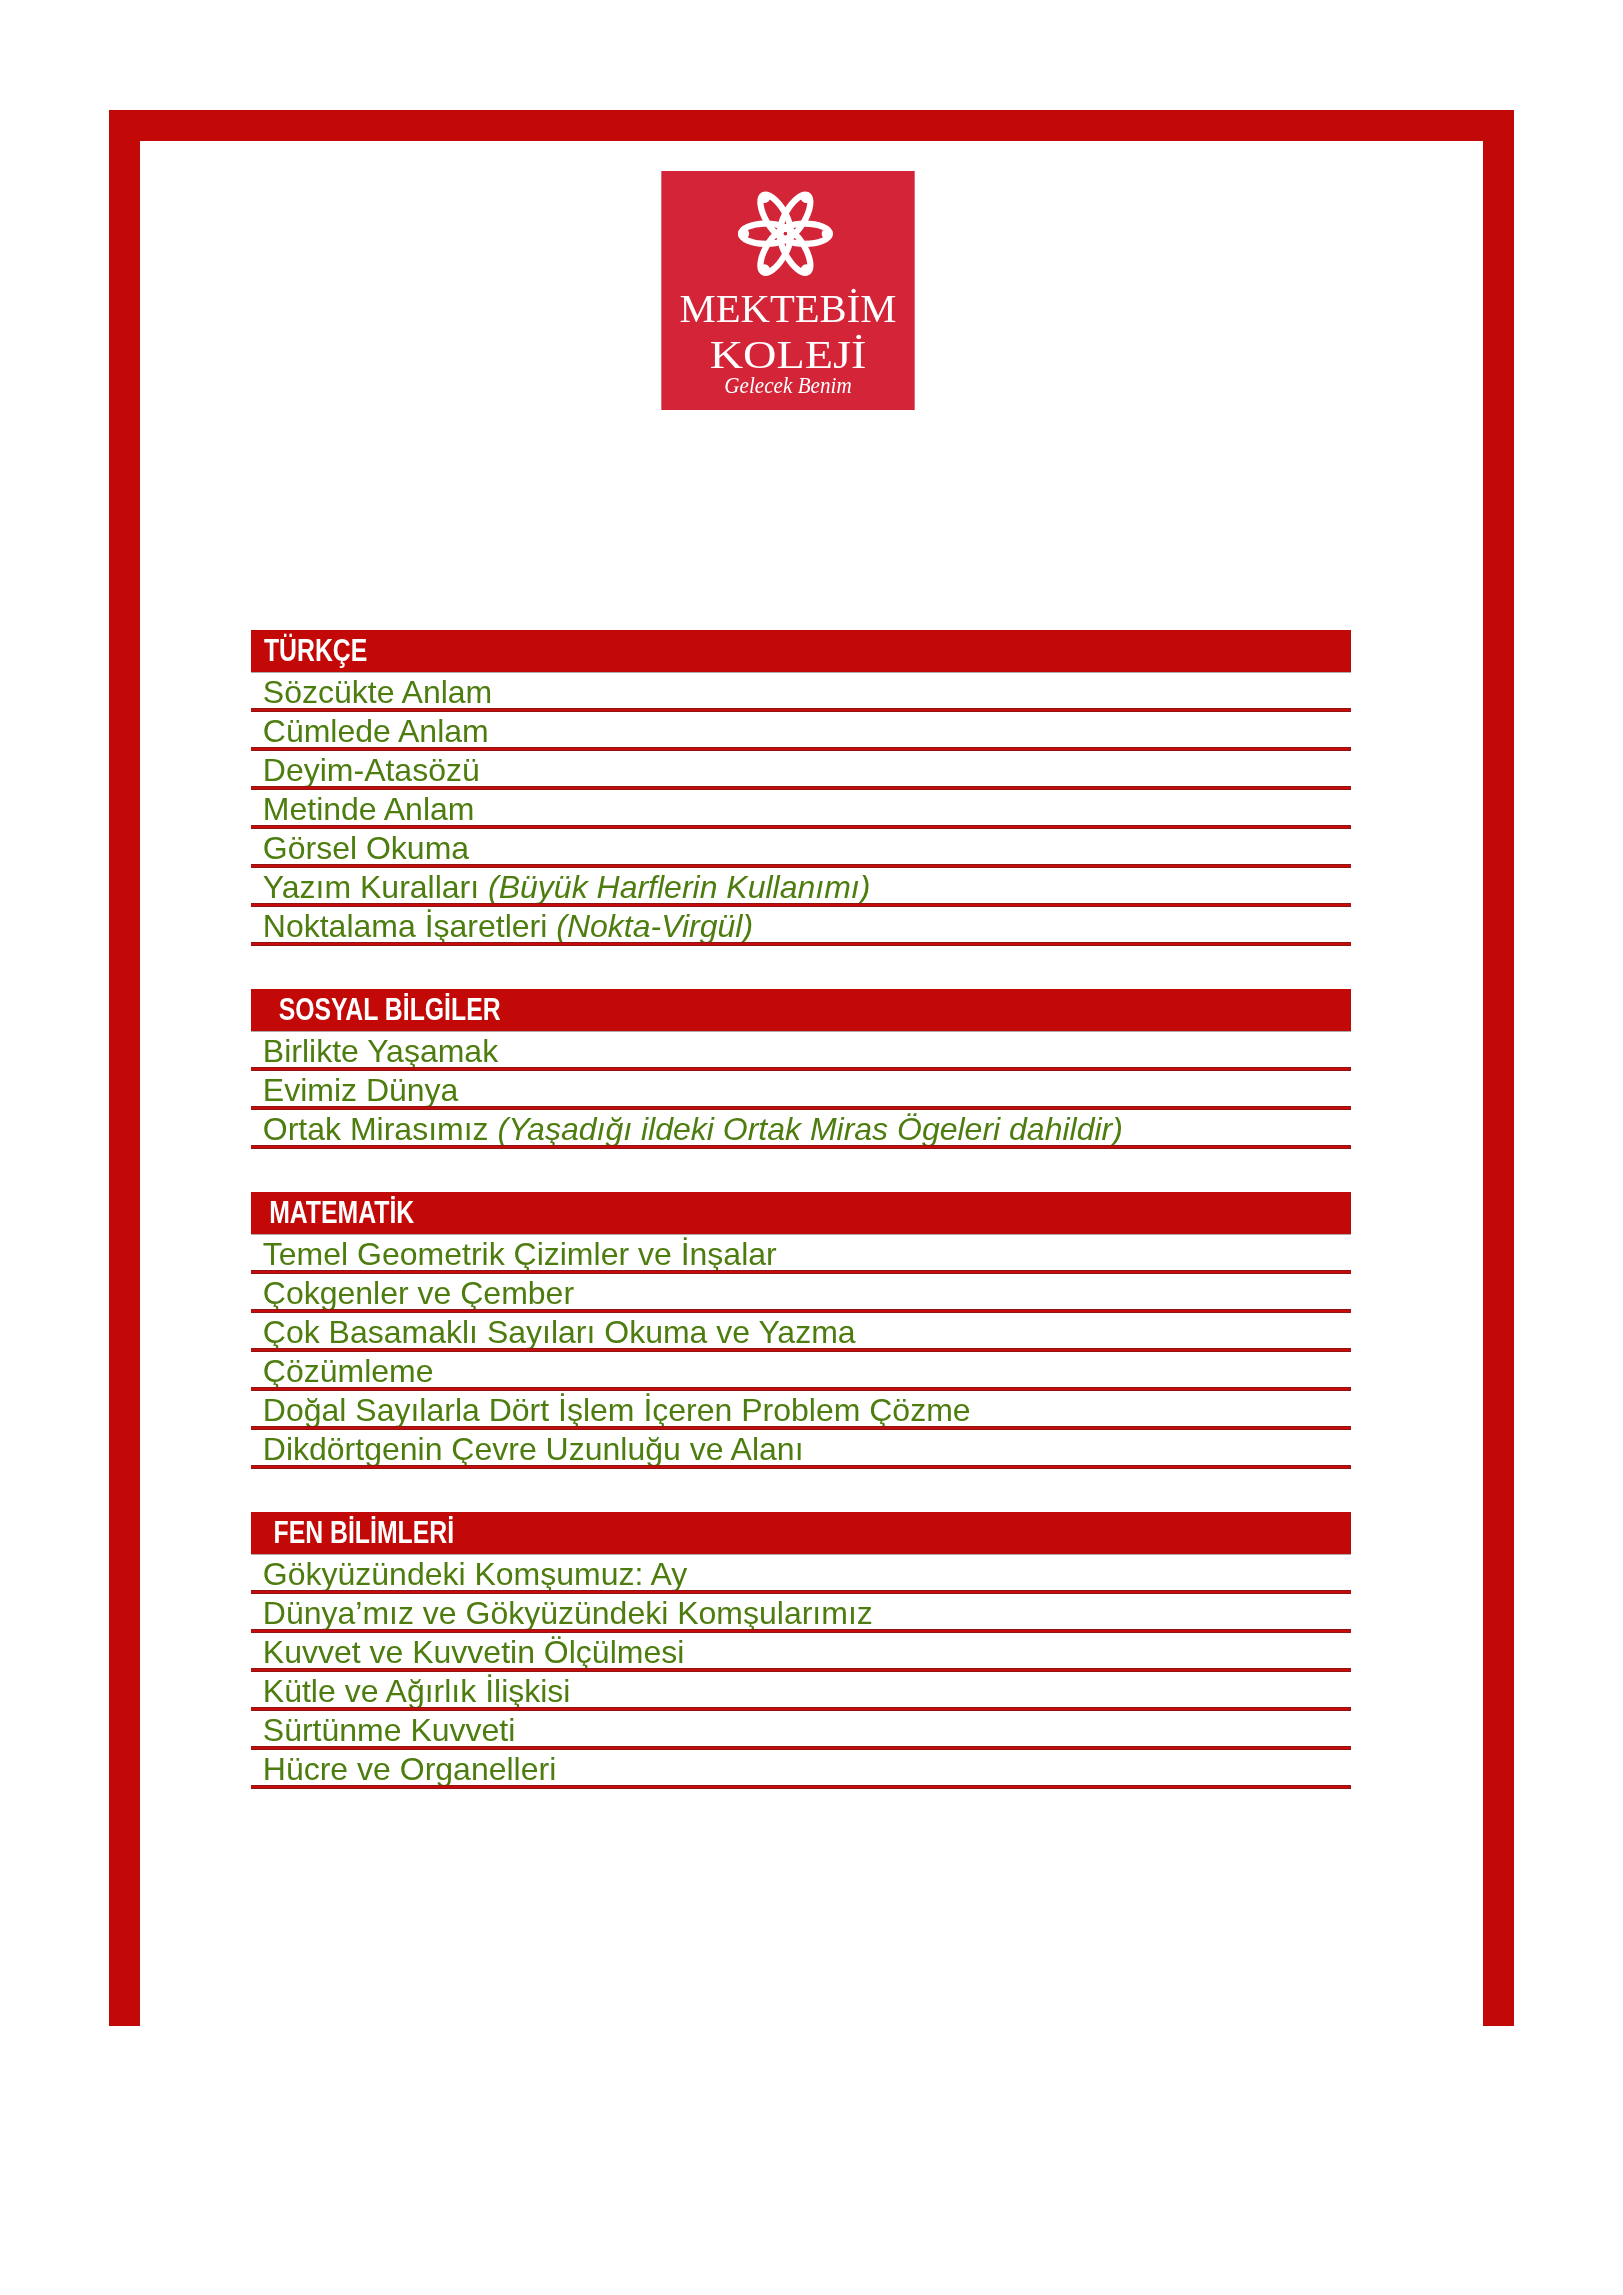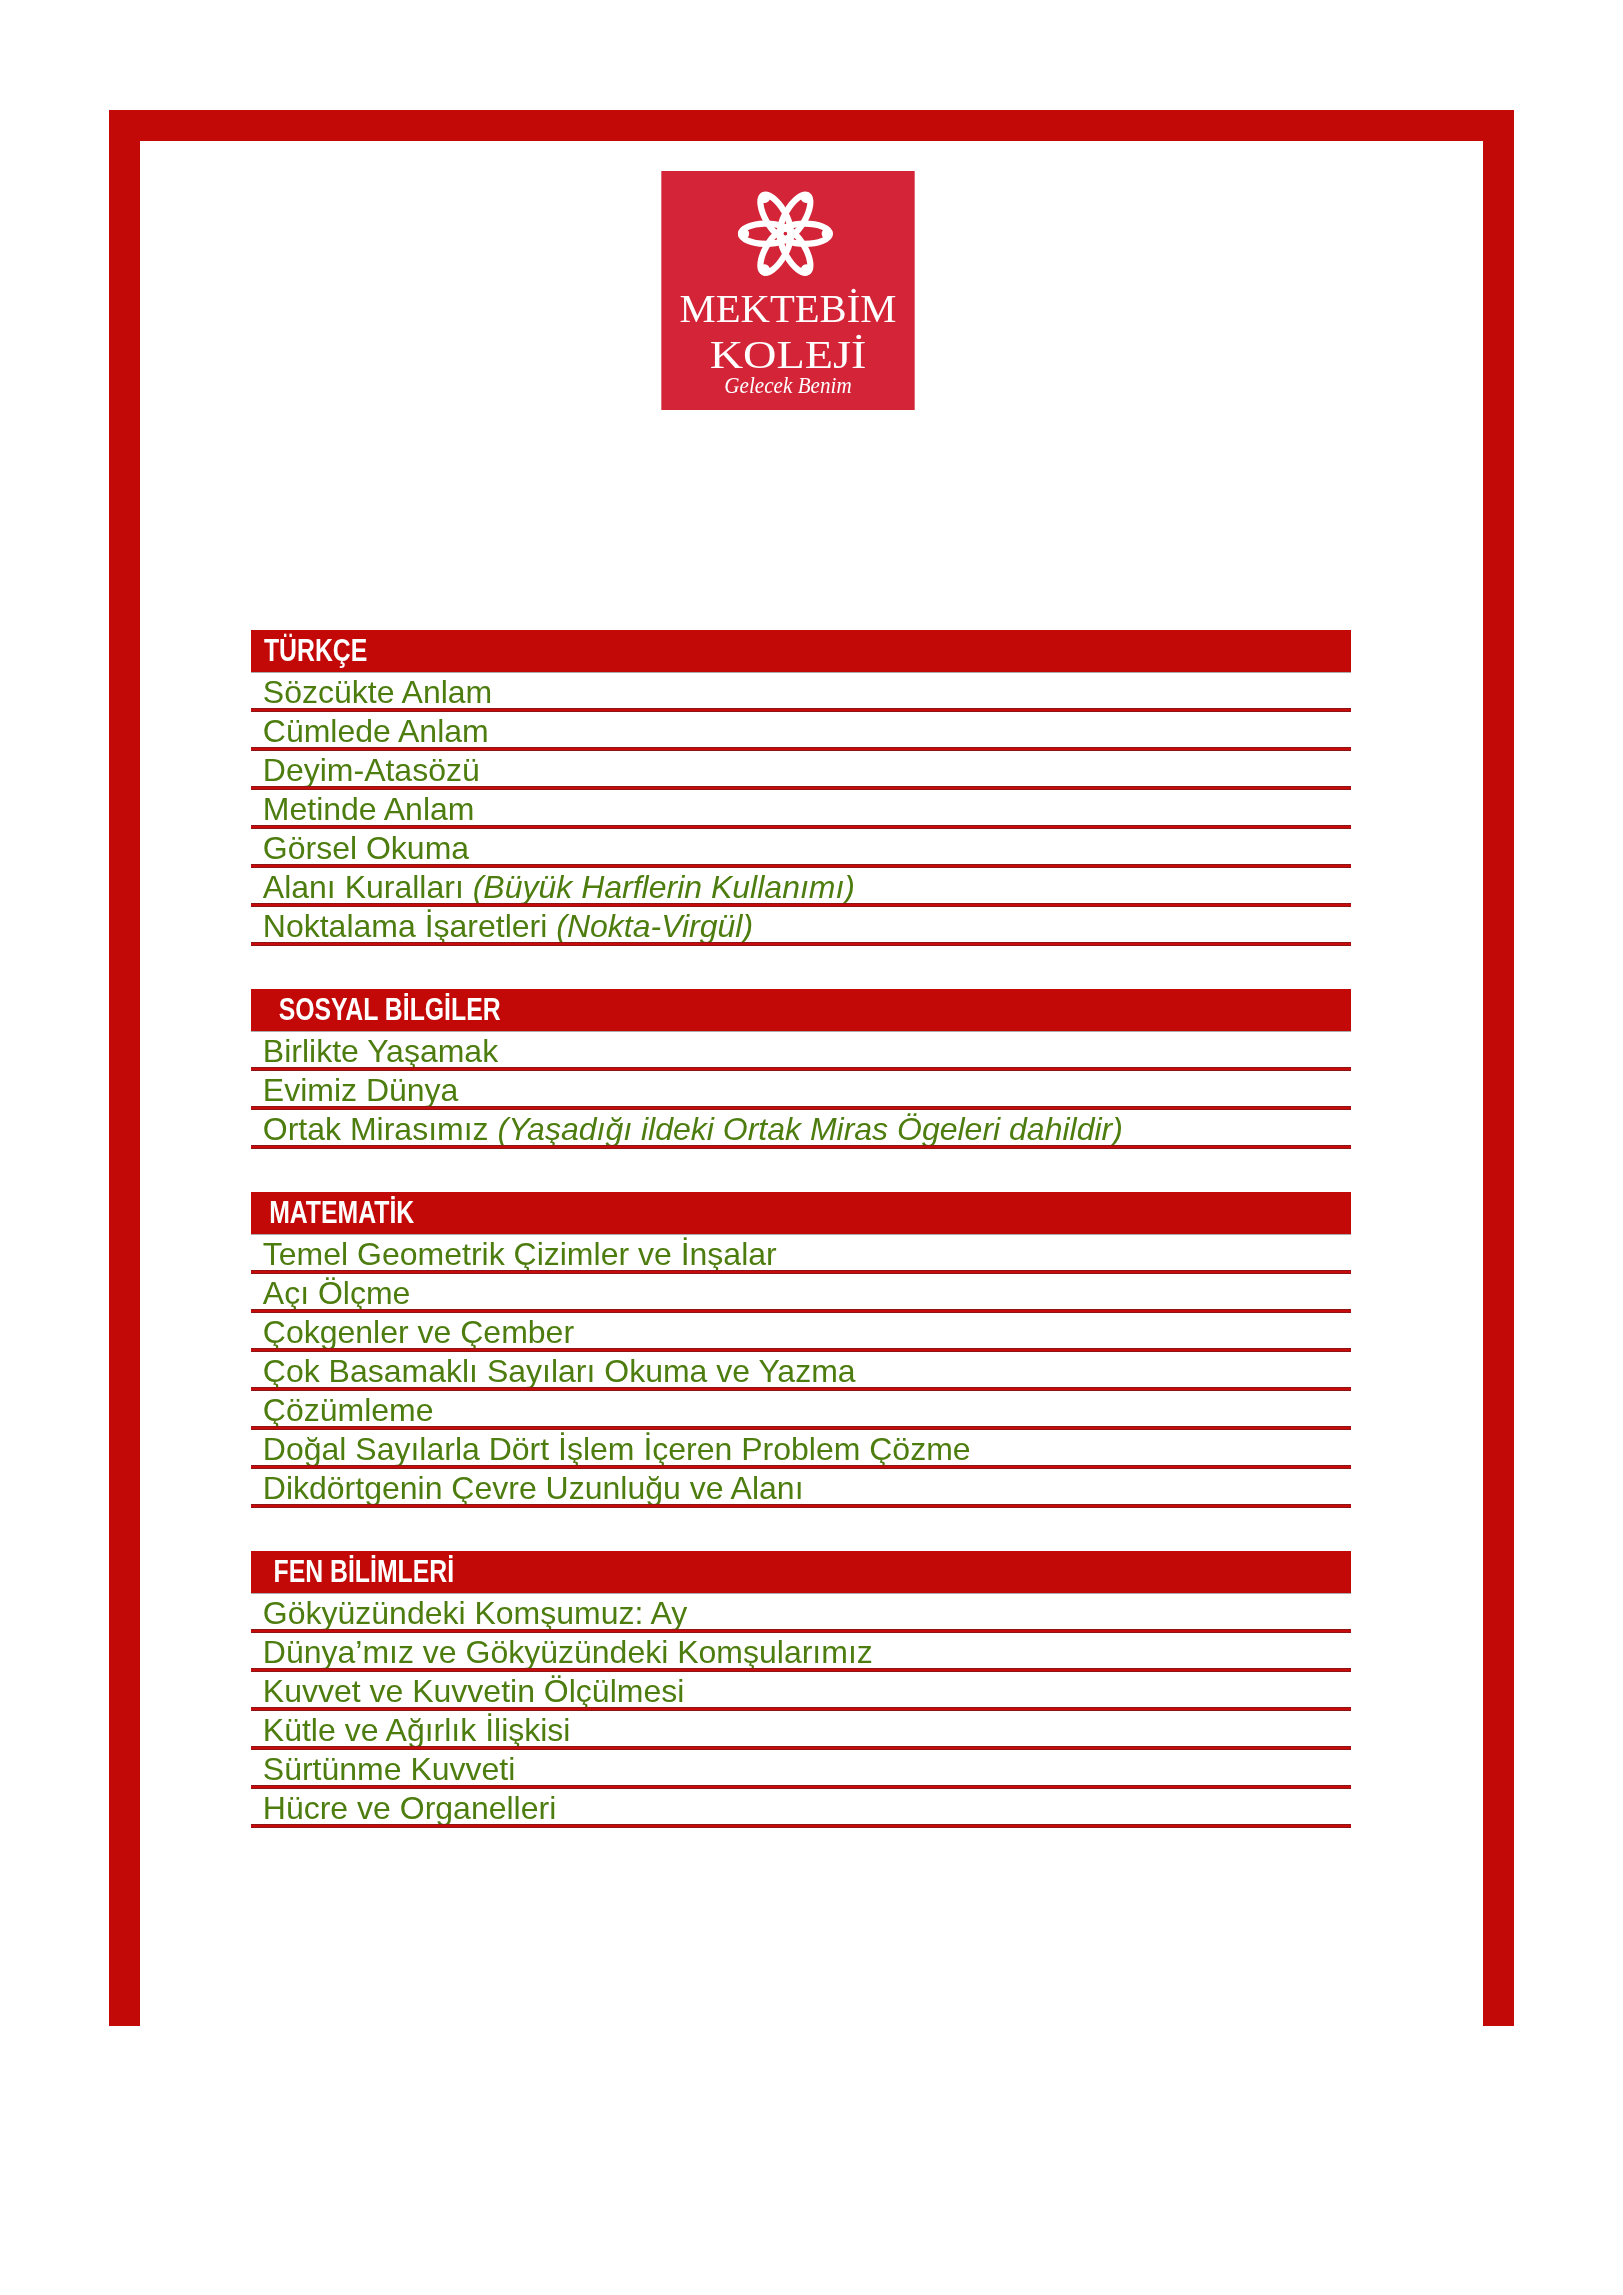--- a/index.html
+++ b/index.html
@@ -121,35 +121,34 @@
 
   <div class="sections">
 
     <div class="section">
       <div class="bar"><span class="bt">TÜRKÇE</span></div>
       <div class="row"><span>Sözcükte Anlam</span><span class="it"></span></div>
       <div class="row"><span>Cümlede Anlam</span><span class="it"></span></div>
       <div class="row"><span>Deyim-Atasözü</span><span class="it"></span></div>
       <div class="row"><span>Metinde Anlam</span><span class="it"></span></div>
       <div class="row"><span>Görsel Okuma</span><span class="it"></span></div>
-      <div class="row"><span>Alanı Kuralları </span><span class="it">(Büyük Harflerin Kullanımı)</span></div>
+      <div class="row"><span>Yazım Kuralları </span><span class="it">(Büyük Harflerin Kullanımı)</span></div>
       <div class="row"><span>Noktalama İşaretleri </span><span class="it">(Nokta-Virgül)</span></div>
     </div>
 
     <div class="section">
       <div class="bar"><span class="bt">SOSYAL BİLGİLER</span></div>
       <div class="row"><span>Birlikte Yaşamak</span><span class="it"></span></div>
       <div class="row"><span>Evimiz Dünya</span><span class="it"></span></div>
       <div class="row"><span>Ortak Mirasımız </span><span class="it">(Yaşadığı ildeki Ortak Miras Ögeleri dahildir)</span></div>
     </div>
 
     <div class="section">
       <div class="bar"><span class="bt">MATEMATİK</span></div>
       <div class="row"><span>Temel Geometrik Çizimler ve İnşalar</span><span class="it"></span></div>
-      <div class="row"><span>Açı Ölçme</span><span class="it"></span></div>
       <div class="row"><span>Çokgenler ve Çember</span><span class="it"></span></div>
       <div class="row"><span>Çok Basamaklı Sayıları Okuma ve Yazma</span><span class="it"></span></div>
       <div class="row"><span>Çözümleme</span><span class="it"></span></div>
       <div class="row"><span>Doğal Sayılarla Dört İşlem İçeren Problem Çözme</span><span class="it"></span></div>
       <div class="row"><span>Dikdörtgenin Çevre Uzunluğu ve Alanı</span><span class="it"></span></div>
     </div>
 
     <div class="section">
       <div class="bar"><span class="bt">FEN BİLİMLERİ</span></div>
       <div class="row"><span>Gökyüzündeki Komşumuz: Ay</span><span class="it"></span></div>

